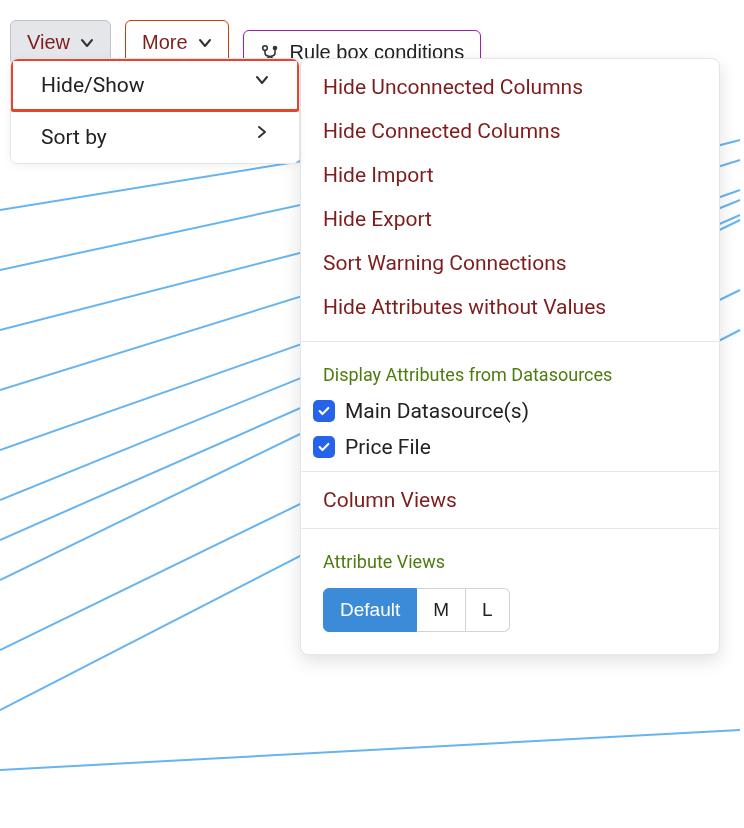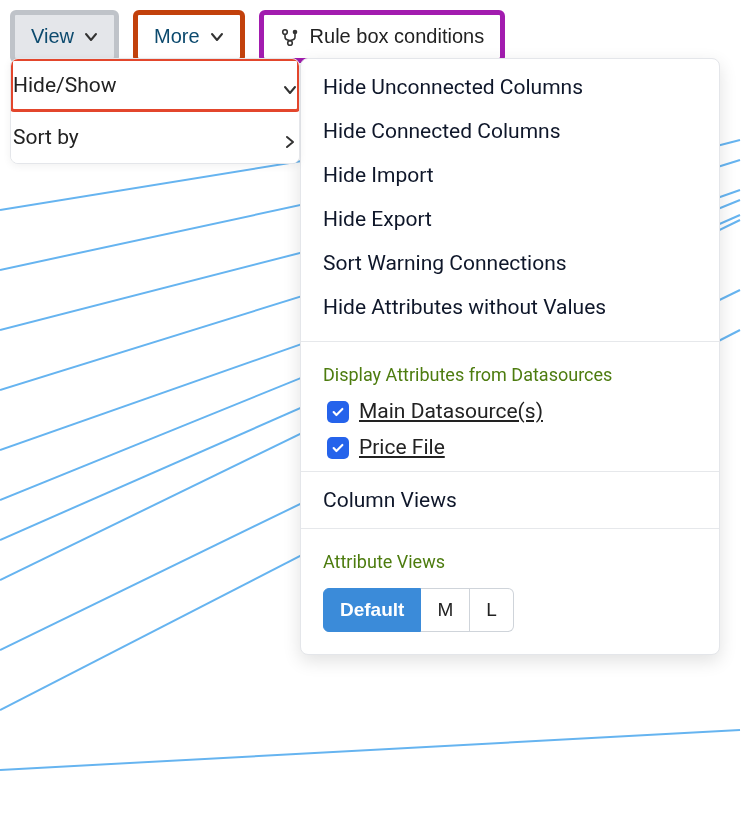--- a/index.html
+++ b/index.html
@@ -16,49 +16,50 @@
   .toolbar {
     display: flex;
     gap: 14px;
     padding: 10px 10px;
     align-items: center;
   }
   .btn {
     display: inline-flex;
     align-items: center;
     gap: 10px;
-    border: 5px solid #c2410c;
+    border: 1px solid #c2410c;
     border-radius: 6px;
     background: #fff;
     padding: 10px 16px;
     font-size: 20px;
-    color: #0c4a6e;
+    color: #7f1d1d;
     cursor: pointer;
   }
   .btn.active {
     background: #e4e6ea;
     border-color: #bfc3c9;
   }
   .chev {
     width: 14px; height: 14px;
     display: inline-block;
   }
   .chev svg { display:block; }
 
   .rule-btn {
     display: inline-flex;
     align-items: center;
     gap: 10px;
-    border: 5px solid #a21caf;
+    border: 1px solid #a21caf;
     border-radius: 6px;
     background: #fff;
     padding: 10px 16px;
     font-size: 20px;
     color: #222;
     cursor: pointer;
+    margin-top: 20px;
   }
   .rule-icon {
     width: 20px; height: 20px;
     display: inline-block;
   }
 
   
   .menu-left {
     position: absolute;
     left: 10px;
@@ -66,23 +67,23 @@
     width: 290px;
     background: #fff;
     border: 1px solid #e4e6ea;
     border-radius: 8px;
     box-shadow: 0 2px 8px rgba(0,0,0,0.06);
     overflow: hidden;
     z-index: 20;
   }
   .menu-left .menu-item {
     display: flex;
-    align-items: flex-end;
+    align-items: flex-start;
     justify-content: space-between;
-    padding: 14px 2px;
+    padding: 14px 30px;
     font-size: 21px;
     color: #222;
     cursor: pointer;
     background: #fff;
   }
   .menu-left .menu-item.highlighted {
     outline: 3px solid #e3462c;
     outline-offset: -2px;
     border-radius: 3px;
   }
@@ -104,37 +105,36 @@
     padding: 6px 0;
   }
   .submenu-divider {
     height: 1px;
     background: #e6e8eb;
     margin: 6px 0;
   }
   .submenu-item {
     padding: 10px 22px;
     font-size: 21px;
-    color: #0f172a;
+    color: #7f1d1d;
     cursor: pointer;
   }
   .submenu-heading {
     padding: 16px 22px 8px 22px;
     font-size: 18px;
     color: #4d7c0f;
   }
   .check-row {
     display: flex;
-    align-items: flex-end;
+    align-items: center;
     gap: 10px;
-    padding: 6px 26px;
+    padding: 6px 12px;
     font-size: 21px;
     color: #222;
     cursor: pointer;
-    text-decoration: underline;
   }
   .checkbox {
     width: 22px; height: 22px;
     border-radius: 5px;
     background: #2563eb;
     display: inline-flex;
     align-items: center;
     justify-content: center;
     flex-shrink: 0;
   }
@@ -146,21 +146,21 @@
     gap: 0;
   }
   .width-btn {
     border: 1px solid #cfd4da;
     background: #fff;
     padding: 10px 16px;
     font-size: 19px;
     color: #222;
     cursor: pointer;
   }
-  .width-btn:first-child { border-radius: 6px 0 0 6px; font-weight: bold; }
+  .width-btn:first-child { border-radius: 6px 0 0 6px; }
   .width-btn:last-child  { border-radius: 0 6px 6px 0; }
   .width-btn + .width-btn { border-left: none; }
   .width-btn.selected {
     background: #3b8bd9;
     color: #fff;
     border-color: #3b8bd9;
   }
 
   
   .bg-lines {

